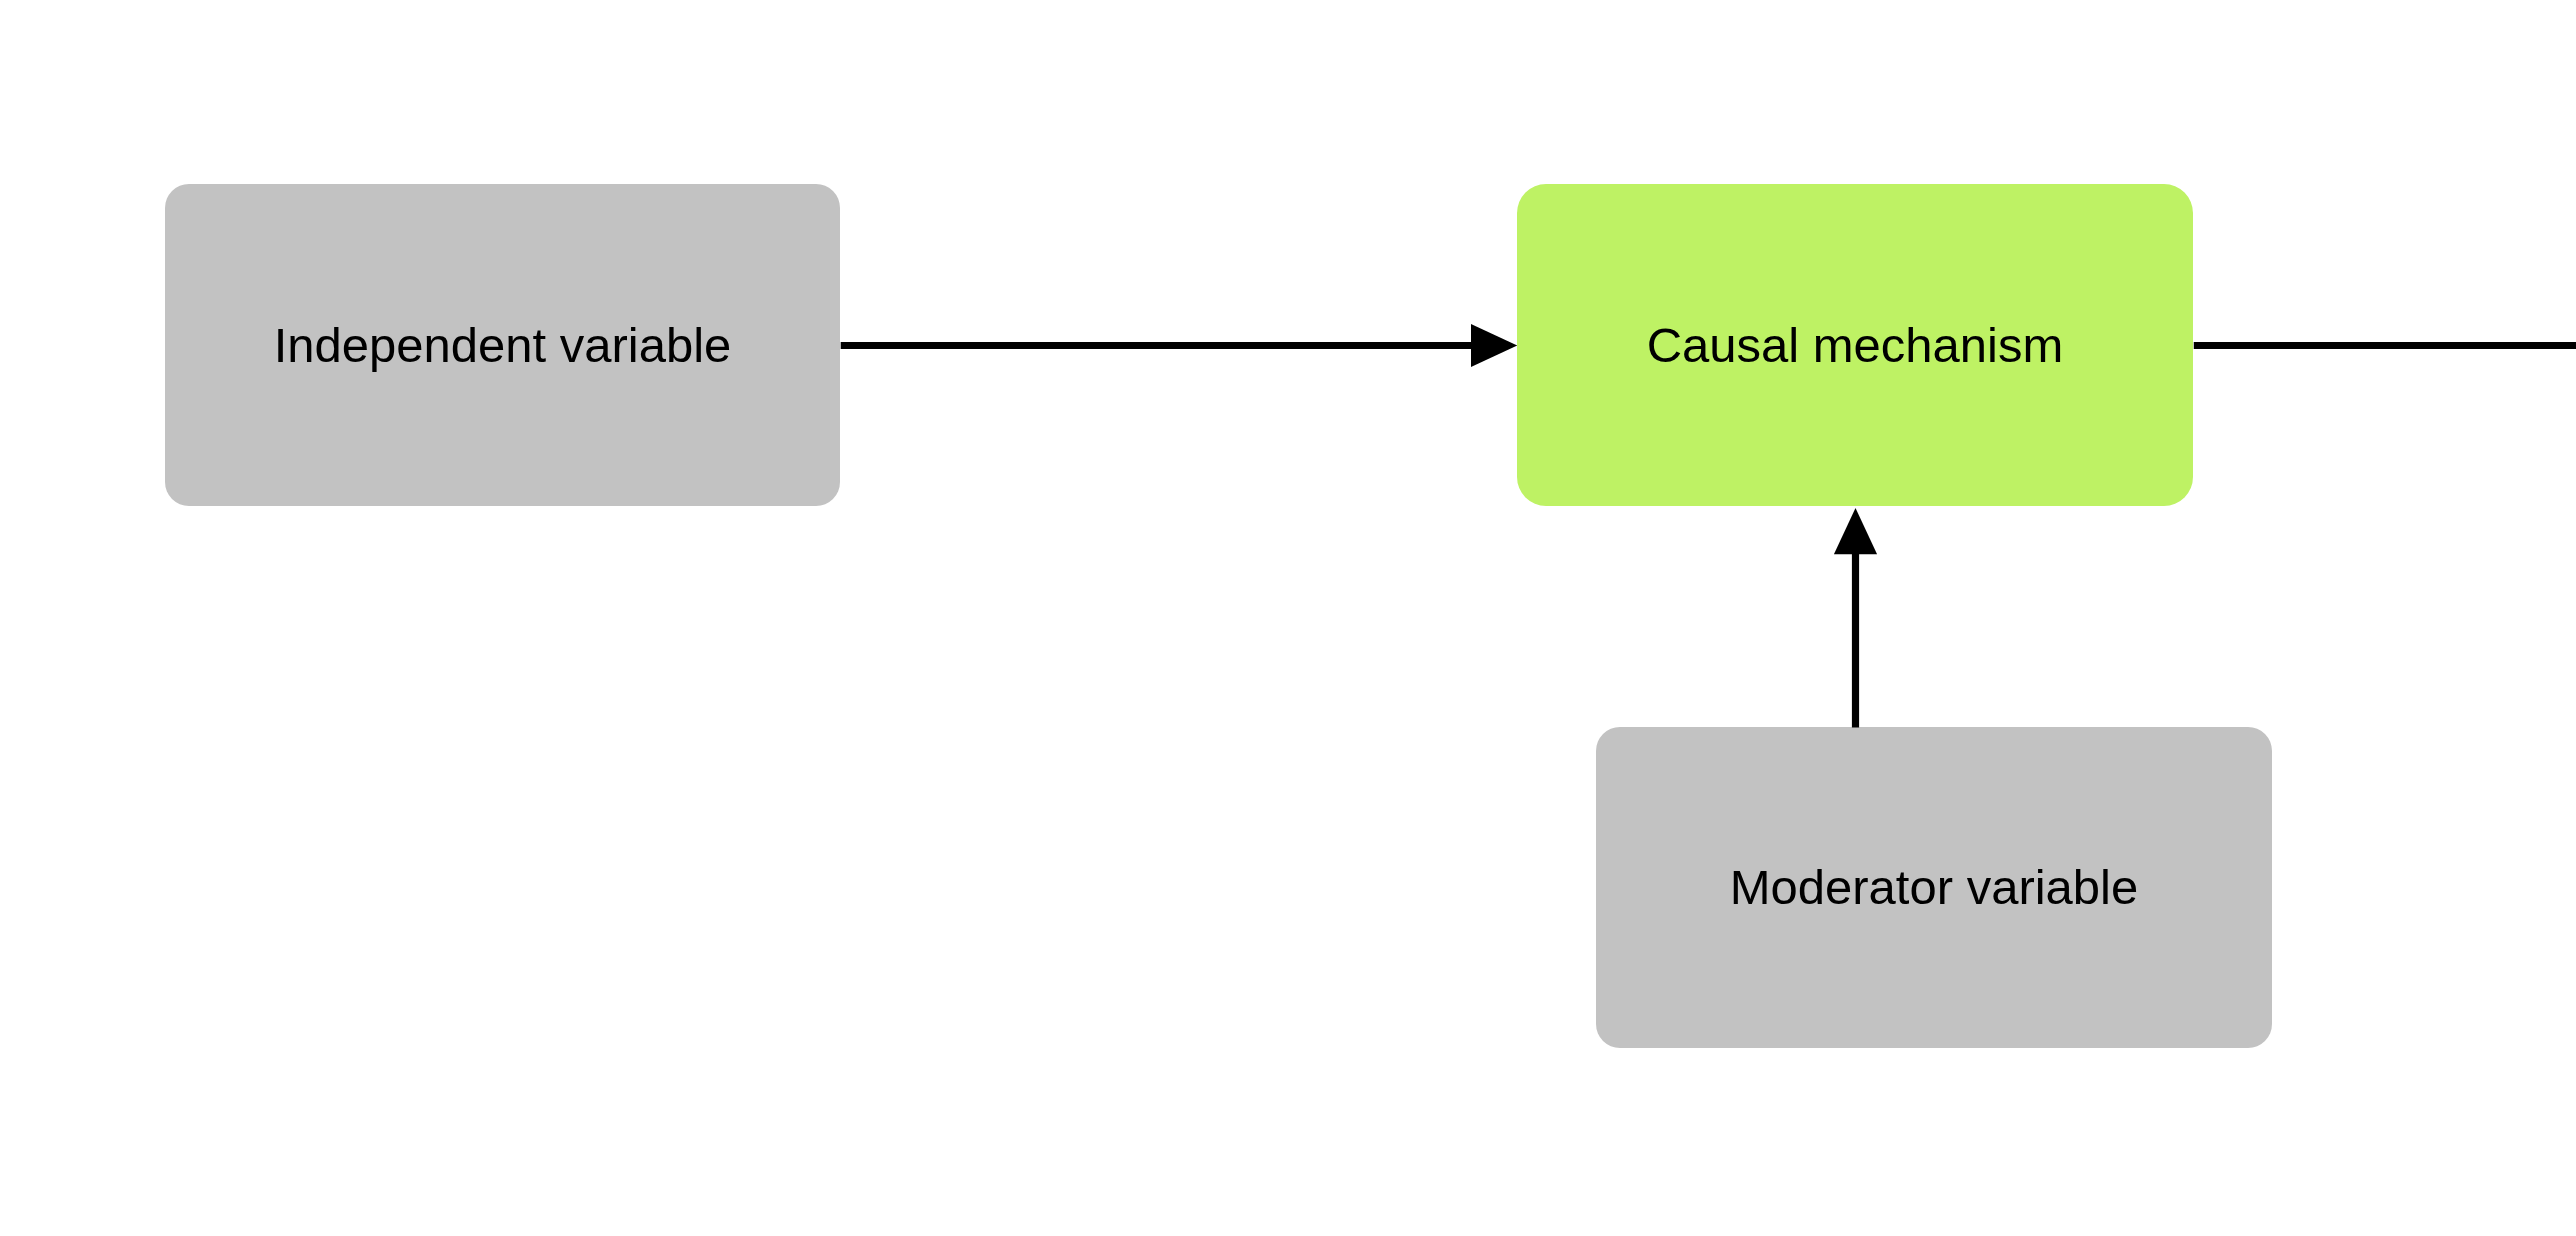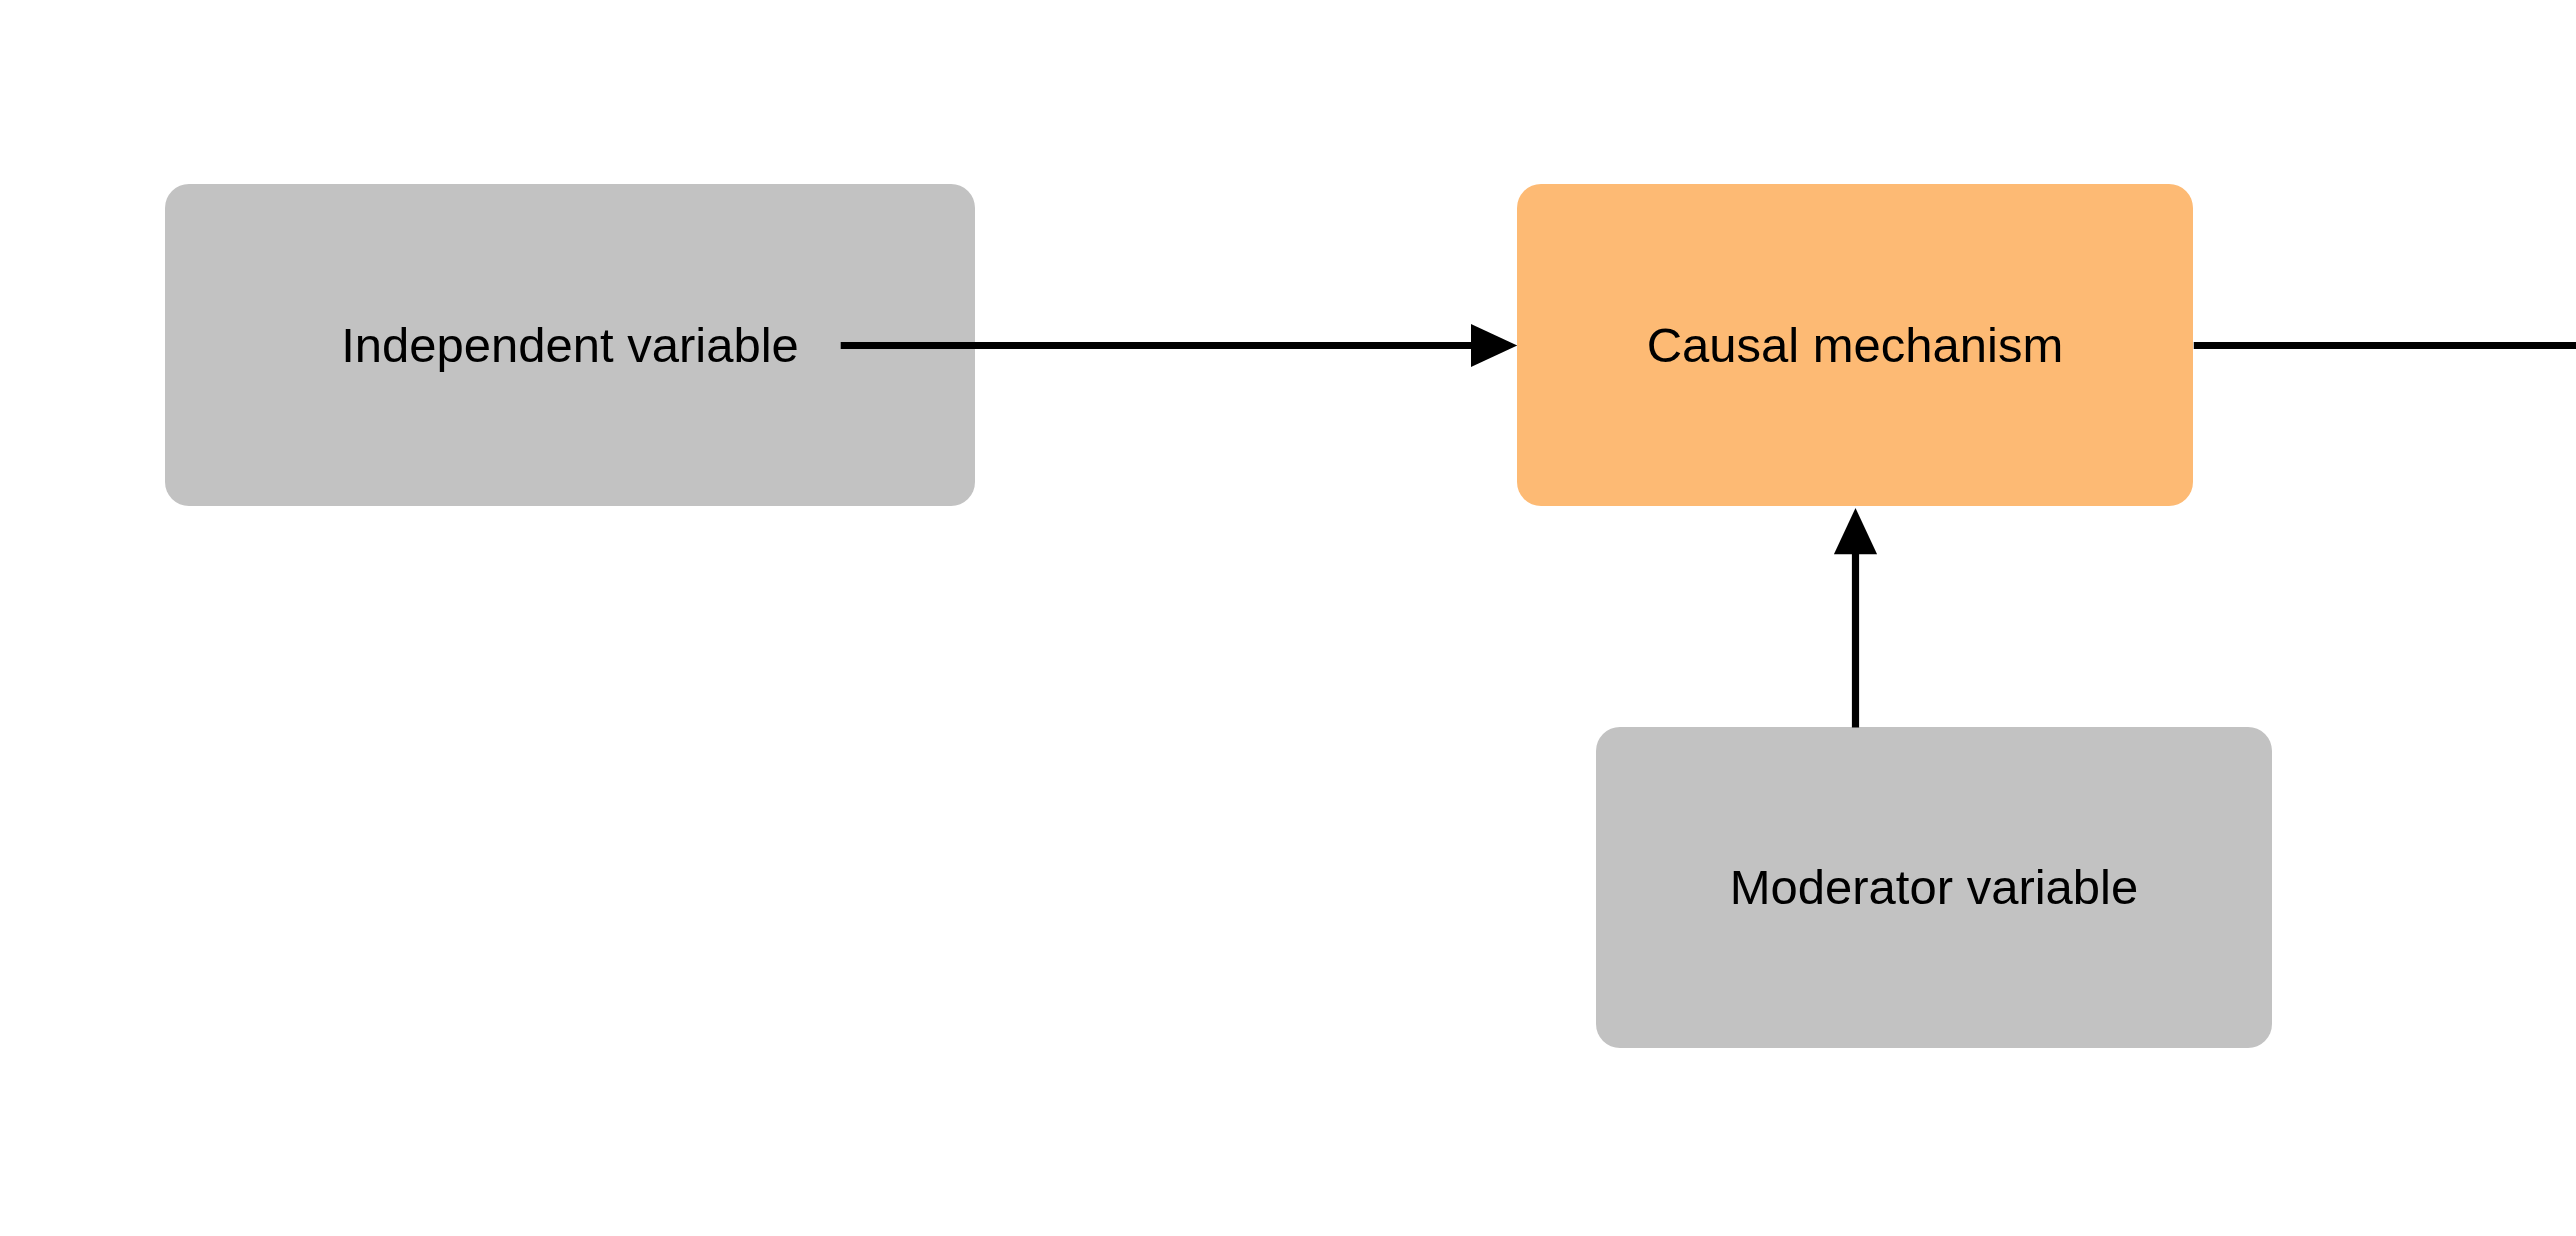--- a/index.html
+++ b/index.html
@@ -23,39 +23,39 @@
     justify-content: center;
     box-sizing: border-box;
   }
   .node-label {
     font-size: 49px;
     line-height: 1.2;
     color: #000000;
     text-align: center;
     white-space: nowrap;
   }
-  .node-independent { left: 165px;  top: 184px;  width: 810px; height: 322px; align-items: center; }
+  .node-independent { left: 165px;  top: 184px;  width: 675px; height: 322px; align-items: center; }
   .node-causal      { left: 1517px; top: 184px;  width: 676px; height: 322px; }
   .node-moderator   { left: 1596px; top: 727px; width: 676px; height: 321px; }
 
   .arrow { position: absolute; display: block; }
   .arrow-iv-cm { left: 840px; top: 309px; width: 680px; height: 73px; }
   .arrow-cm-dv { left: 2193px; top: 309px; width: 675px; height: 73px; }
   .arrow-mv-cm { left: 1819px; top: 504px; width: 73px;  height: 227px; }
 </style>
 </head>
 <body>
 
 <div class="canvas">
 
   <div class="node node-independent" style="background-color: rgb(194, 194, 194);">
     <span class="node-label">Independent variable</span>
   </div>
 
-  <div class="node node-causal" style="background-color: #fdba74;">
+  <div class="node node-causal" style="background-color: #bef264; border-radius: 29px;">
     <span class="node-label">Causal mechanism</span>
   </div>
 
   <div class="node node-moderator" style="background-color: rgb(194, 194, 194);">
     <span class="node-label">Moderator variable</span>
   </div>
 
   <svg class="arrow arrow-iv-cm" viewBox="0 0 1320 142" aria-hidden="true">
     <line x1="0" y1="71" x2="1232" y2="71" stroke-width="14" style="stroke: rgb(0, 0, 0);"></line>
     <polygon points="1226,29 1316,71 1226,113" style="fill: rgb(0, 0, 0);"></polygon>

